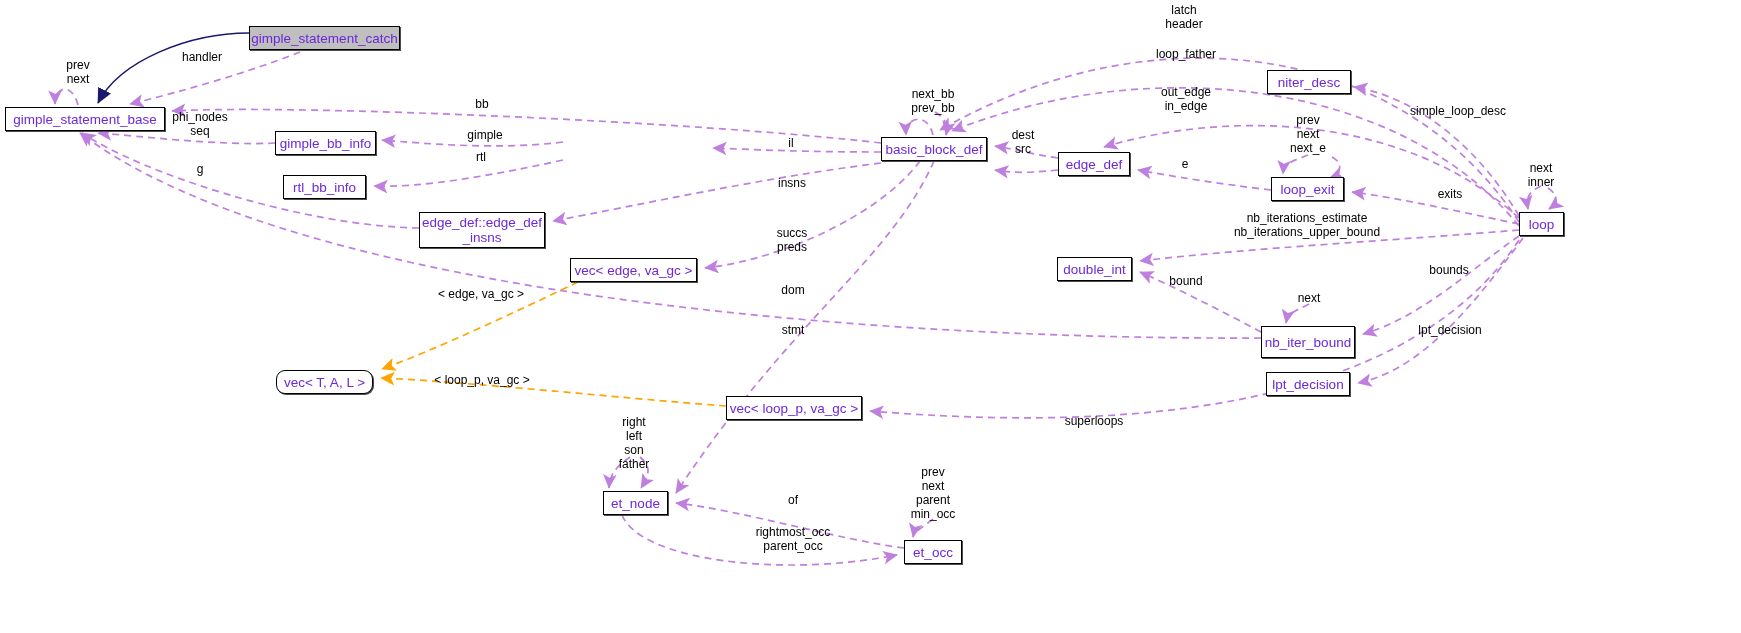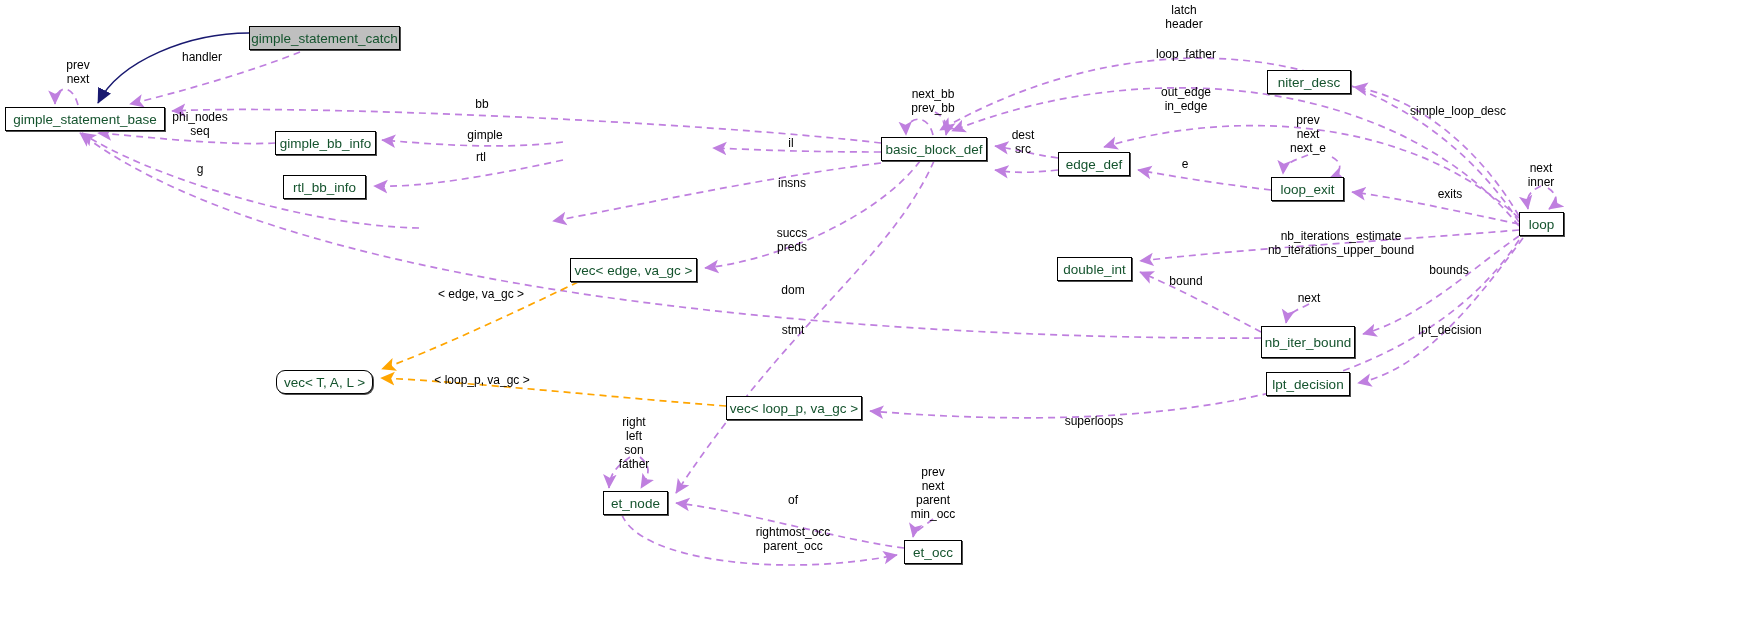--- a/index.html
+++ b/index.html
@@ -4,21 +4,21 @@
 <style>
   html,body{margin:0;padding:0;background:#ffffff;}
   body{font-family:"Liberation Sans","DejaVu Sans",sans-serif;}
   #canvas{position:relative;width:1741px;height:633px;overflow:hidden;background:#fff;}
   svg.edges{position:absolute;left:0;top:0;width:1741px;height:633px;}
   .node{
     position:absolute;
     box-sizing:border-box;
     border:1px solid #000;
     background:#ffffff;
-    color:#14532d;
+    color:#6d28d9;
     font-size:13.5px;
     line-height:15px;
     display:flex;
     align-items:center;
     justify-content:center;
     text-align:center;
     white-space:pre;
     box-shadow:1px 1px 0 0 #4d4d4d;
     z-index:5;
   }
@@ -133,20 +133,22 @@
 
     <g fill="none" stroke="#191970" stroke-width="1.6" marker-end="url(#arrI)">
       <path d="M249,33 C190,33 120,60 98,103"></path>
     </g>
   </svg>
 
   <div class="node" style="left:5px;top:107px;width:160px;height:24px;">gimple_statement_base</div>
   <div class="node highlight" style="left:249px;top:26px;width:151px;height:24px;">gimple_statement_catch</div>
   <div class="node" style="left:275px;top:131px;width:101px;height:24px;">gimple_bb_info</div>
   <div class="node" style="left:283px;top:175px;width:83px;height:24px;">rtl_bb_info</div>
+  <div class="node" style="left:419px;top:212px;width:126px;height:36px;">edge_def::edge_def
+_insns</div>
   <div class="node" style="left:570px;top:258px;width:127px;height:24px;">vec&lt; edge, va_gc &gt;</div>
   <div class="node" style="left:276px;top:370px;width:97px;height:24px;border-radius:9px;">vec&lt; T, A, L &gt;</div>
   <div class="node" style="left:726px;top:396px;width:136px;height:24px;">vec&lt; loop_p, va_gc &gt;</div>
   <div class="node" style="left:881px;top:137px;width:106px;height:24px;text-align:center;">basic_block_def</div>
   <div class="node" style="left:1058px;top:152px;width:72px;height:24px;">edge_def</div>
   <div class="node" style="left:1057px;top:257px;width:75px;height:24px;">double_int</div>
   <div class="node" style="left:1267px;top:70px;width:84px;height:24px;">niter_desc</div>
   <div class="node" style="left:1271px;top:177px;width:73px;height:24px;">loop_exit</div>
   <div class="node" style="left:1261px;top:326px;width:94px;height:32px;">nb_iter_bound</div>
   <div class="node" style="left:1266px;top:372px;width:84px;height:24px;">lpt_decision</div>
@@ -181,21 +183,21 @@
   <div class="elabel" style="left:1186px;top:85px;">out_edge
 in_edge</div>
   <div class="elabel" style="left:1185px;top:157px;">e</div>
   <div class="elabel" style="left:1308px;top:113px;">prev
 next
 next_e</div>
   <div class="elabel" style="left:1458px;top:104px;">simple_loop_desc</div>
   <div class="elabel" style="left:1541px;top:161px;">next
 inner</div>
   <div class="elabel" style="left:1450px;top:187px;">exits</div>
-  <div class="elabel" style="left:1307px;top:229px;margin-left:34px;">nb_iterations_estimate
+  <div class="elabel" style="left:1307px;top:211px;">nb_iterations_estimate
 nb_iterations_upper_bound</div>
   <div class="elabel" style="left:1186px;top:274px;">bound</div>
   <div class="elabel" style="left:1309px;top:291px;">next</div>
   <div class="elabel" style="left:1449px;top:263px;">bounds</div>
   <div class="elabel" style="left:1450px;top:323px;">lpt_decision</div>
   <div class="elabel" style="left:1094px;top:414px;">superloops</div>
   <div class="elabel" style="left:634px;top:415px;">right
 left
 son
 father</div>

